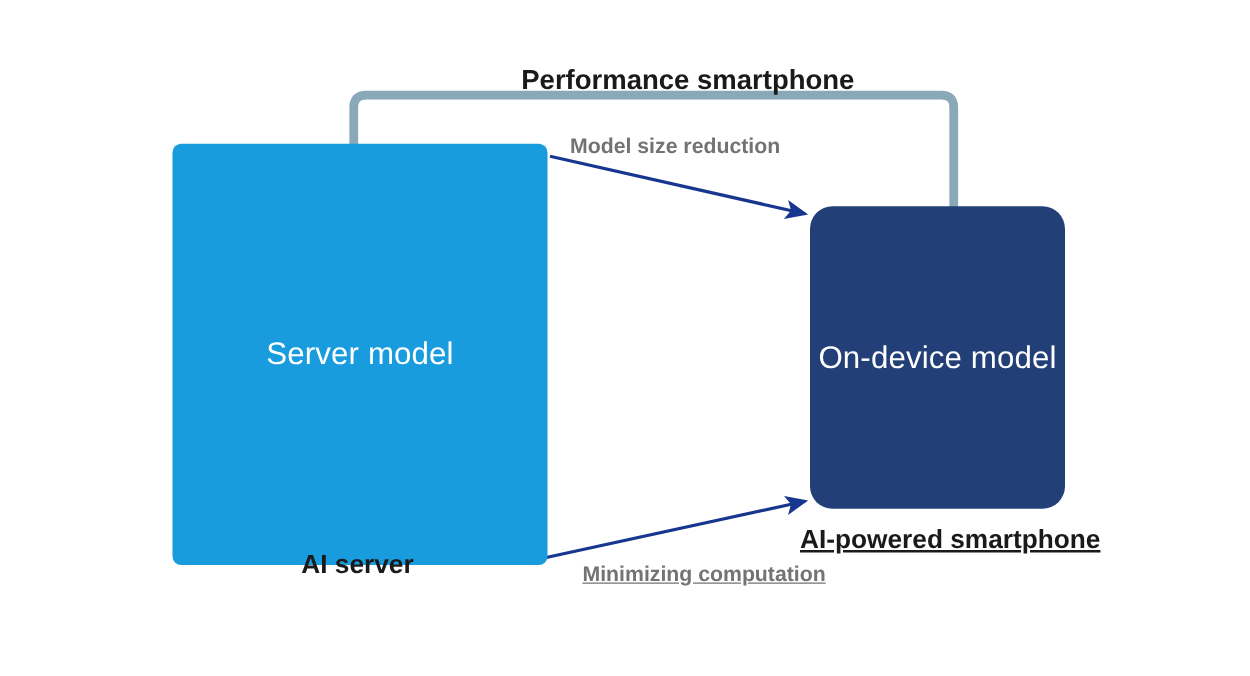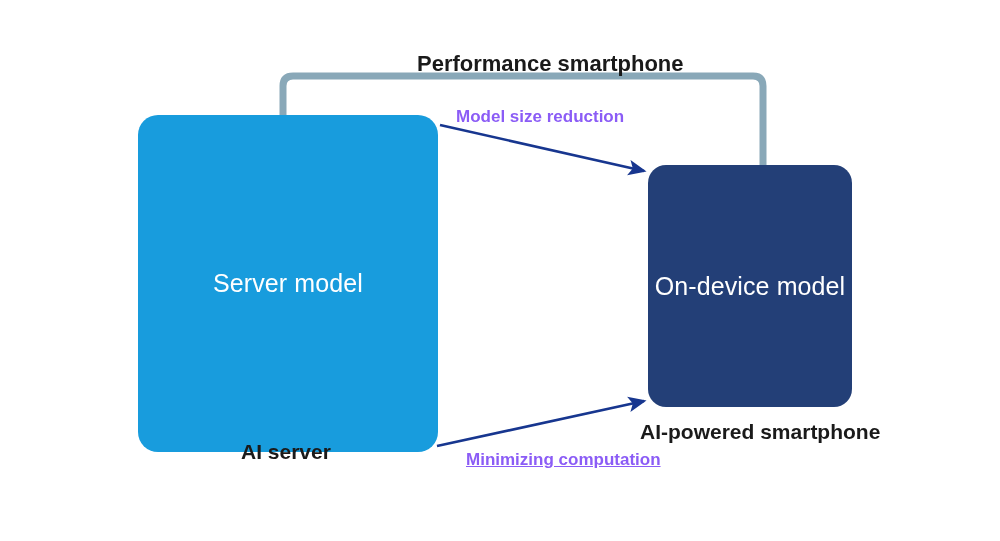--- a/index.html
+++ b/index.html
@@ -31,21 +31,21 @@
     font-family: "Liberation Sans", sans-serif;
     font-weight: 400;
     letter-spacing: 0.1px;
   }
   #server-box {
     left: 138px;
     top: 115px;
     width: 300px;
     height: 337px;
     background: #189cdd;
-    border-radius: 20px;
+    border-radius: 7px;
     font-size: 25px;
   }
   #device-box {
     left: 648px;
     top: 165px;
     width: 204px;
     height: 242px;
     background: #233f77;
     border-radius: 18px;
     font-size: 25px;
@@ -54,34 +54,34 @@
     position: absolute;
     white-space: nowrap;
     font-family: "Liberation Sans", sans-serif;
   }
   .lbl-black {
     color: #1a1a1a;
     font-size: 22px;
     font-weight: 700;
   }
   .lbl-blue {
-    color: #8b5cf6;
+    color: #737373;
     font-size: 17px;
     font-weight: 700;
   }
   .lbl-caption {
     color: #1a1a1a;
     font-size: 21px;
     font-weight: 700;
   }
   #lbl-performance-retention { left: 417px; top: 51px; }
   #lbl-model-size-reduction  { left: 456px; top: 107px; }
   #lbl-minimizing-computation{ left: 466px; top: 450px; text-decoration: underline; }
   #lbl-ai-server             { left: 241px; top: 440px; }
-  #lbl-ai-smartphone         { left: 640px; top: 420px; }
+  #lbl-ai-smartphone         { left: 640px; top: 420px; text-decoration: underline; }
 </style>
 </head>
 <body>
 
 <div id="canvas">
 
   <svg class="layer" viewBox="0 0 1000 541" xmlns="http://www.w3.org/2000/svg">
     <defs>
       <marker id="arrowhead-blue" markerWidth="7" markerHeight="7" refX="6" refY="3.2" orient="auto" markerUnits="strokeWidth">
         <path d="M0,0.2 L7,3.2 L0,6.2 L1.6,3.2 Z" fill="#17368f"></path>

